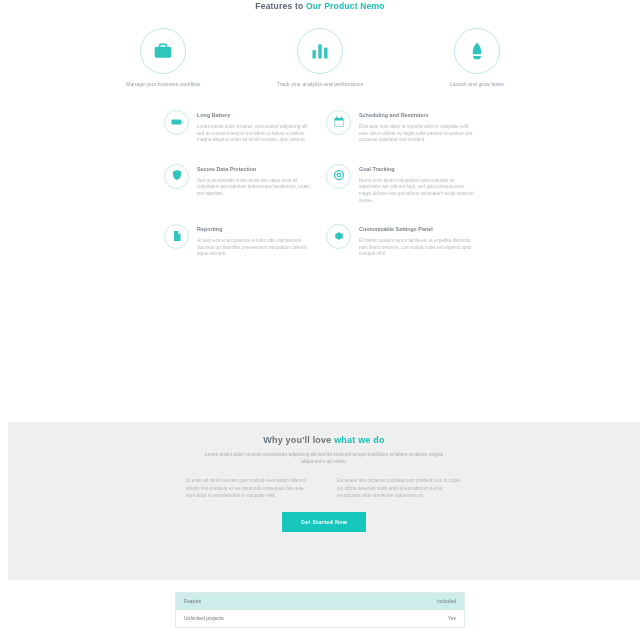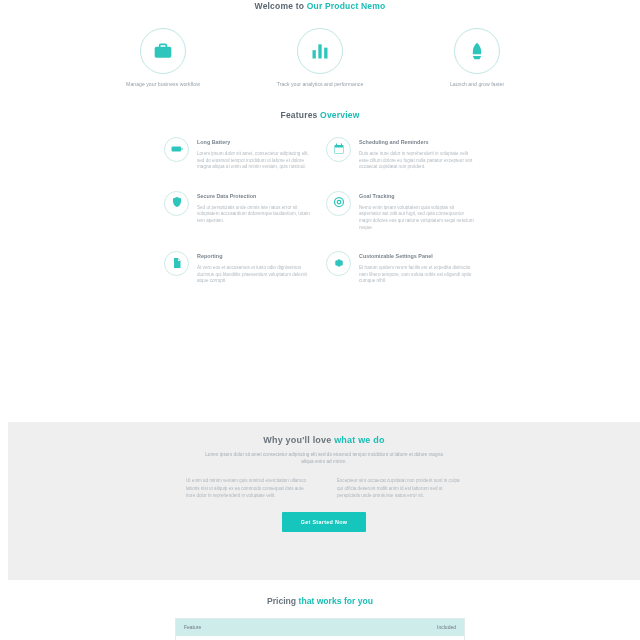--- a/index.html
+++ b/index.html
@@ -133,21 +133,21 @@
   .tcell.c1 { flex: 1 1 auto; }
   .tcell.c2 { flex: 0 0 62px; text-align: right; }
 </style>
 </head>
 <body>
 
 <div class="page">
 
   <div class="hero">
     <div class="hero-title blur">
-      <span>Welcome to</span>
+      <span>Features to</span>
       <span class="accent">Our Product Nemo</span>
     </div>
 
     <div class="badges">
 
       <div class="badge">
         <div class="badge-circle">
           <span>
             <svg width="20" height="20" viewBox="0 0 24 24" fill="#2ec6bc">
               <path d="M9 3h6a2 2 0 0 1 2 2v2h3a2 2 0 0 1 2 2v9a2 2 0 0 1-2 2H4a2 2 0 0 1-2-2V9a2 2 0 0 1 2-2h3V5a2 2 0 0 1 2-2zm0 4h6V5H9v2z"></path>
@@ -178,24 +178,20 @@
             </svg>
           </span>
         </div>
         <div class="badge-caption blur">Launch and grow faster</div>
       </div>
 
     </div>
   </div>
 
   <div style="margin-top:22px;">
-    <div class="sec-head blur">
-      <span>Features</span>
-      <span class="accent">Overview</span>
-    </div>
 
     <div class="features">
 
       <div class="feature">
         <div class="feat-icon">
           <span>
             <svg width="12" height="12" viewBox="0 0 24 24" fill="#2ec6bc">
               <path d="M3 7h15a2 2 0 0 1 2 2v6a2 2 0 0 1-2 2H3a2 2 0 0 1-2-2V9a2 2 0 0 1 2-2zm18 3h2v4h-2z"></path>
             </svg>
           </span>
@@ -297,24 +293,20 @@
         <p class="blur">Excepteur sint occaecat cupidatat non proident sunt in culpa qui officia deserunt mollit anim id est laborum sed ut perspiciatis unde omnis iste natus error sit.</p>
       </div>
     </div>
 
     <div class="cta-wrap">
       <button class="cta blur">Get Started Now</button>
     </div>
   </div>
 
   <div class="pricing">
-    <div class="pricing-head blur">
-      <span>Pricing</span>
-      <span class="accent">that works for you</span>
-    </div>
 
     <div class="table">
       <div class="trow head">
         <div class="tcell c1 blur">Feature</div>
         <div class="tcell c2 blur">Included</div>
       </div>
       <div class="trow">
         <div class="tcell c1 blur">Unlimited projects</div>
         <div class="tcell c2 blur">Yes</div>
       </div>

